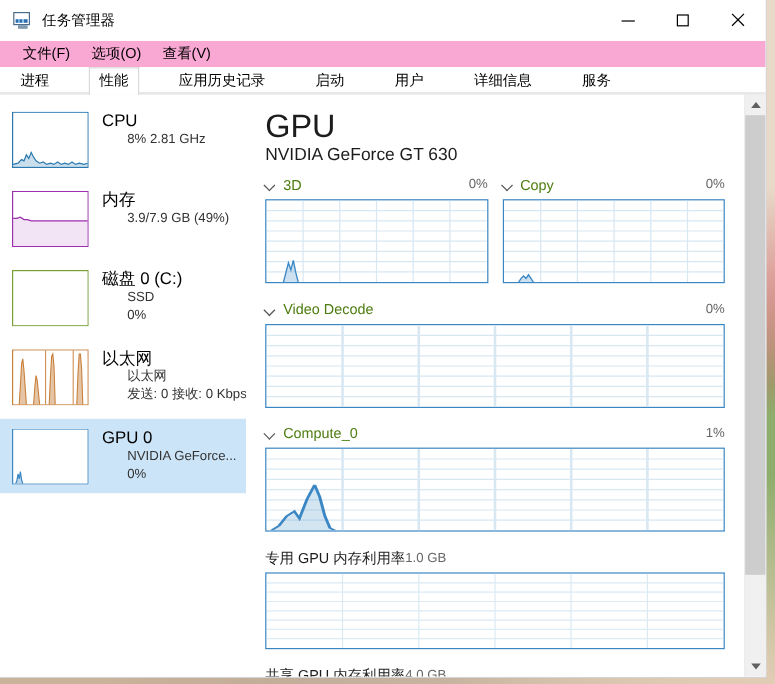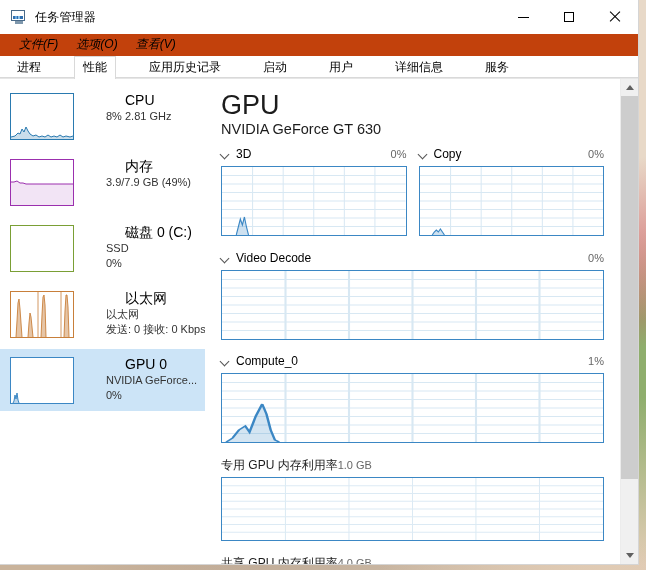--- a/index.html
+++ b/index.html
@@ -64,21 +64,21 @@
   .gl-max{display:block;width:10px;height:10px;border:1px solid #000;box-sizing:border-box;}
   .gl-close{display:block;width:12px;height:12px;position:relative;}
   .gl-close:before,.gl-close:after{
     content:"";position:absolute;left:-1px;top:5px;width:14px;height:1px;background:#000;
   }
   .gl-close:before{transform:rotate(45deg);}
   .gl-close:after{transform:rotate(-45deg);}
   
   .menubar{
     height:22px;flex:0 0 22px;display:flex;align-items:center;
-    padding-left:10px;background:#c2410c;font-style:italic;
+    padding-left:10px;background:#f9a8d4;
   }
   .menuitem{
     font-size:12px;color:#000;padding:2px 9px 3px 9px;cursor:default;
   }
   
   .tabstrip{
     height:22px;flex:0 0 22px;position:relative;
     padding-left:8px;display:flex;align-items:flex-end;
     background:#fff;
     gap:24px;
@@ -115,35 +115,35 @@
     cursor:default;
   }
   .sitem.selected{background:#cce4f7;}
   .minigraph{
     width:64px;height:47px;flex:0 0 64px;
     background:#fff;box-sizing:border-box;
     position:relative;overflow:hidden;margin-top:2px;
   }
   .minigraph svg{display:block;width:100%;height:100%;}
   .sinfo{margin-left:11px;min-width:0;padding-top:1px;}
-  .stitle{font-size:14px;color:#000;line-height:17px;white-space:nowrap;margin-left:40px;}
+  .stitle{font-size:14px;color:#000;line-height:17px;white-space:nowrap;}
   .ssub{font-size:11px;color:#333;line-height:15px;white-space:nowrap;margin-left:21px;}
   
   .main{
     flex:1 1 auto;background:#fff;position:relative;
     padding:10px 16px 0 16px;box-sizing:border-box;
     overflow:hidden;
   }
   .mhead{display:flex;align-items:baseline;justify-content:space-between;margin-bottom:8px;flex-direction:column;}
   .mtitle{font-size:27px;color:#1c1c1c;line-height:32px;font-weight:400;}
   .mdevice{font-size:14.5px;color:#1c1c1c;}
   .grid2{display:flex;gap:12px;}
   .gcell{flex:1 1 0;min-width:0;}
   .glabelrow{display:flex;align-items:center;justify-content:space-between;height:18px;margin-bottom:3px;}
-  .glabel{display:flex;align-items:center;font-size:12px;color:#000000;}
+  .glabel{display:flex;align-items:center;font-size:12px;color:#4d7c0f;}
   .chev{
     width:9px;height:9px;margin-right:6px;flex:0 0 9px;position:relative;
   }
   .chev:before{
     content:"";position:absolute;left:0;top:1px;width:6px;height:6px;
     border-right:1px solid #555;border-bottom:1px solid #555;
     transform:rotate(45deg);
   }
   .gval{font-size:11px;color:#666;}
   .gbox{

